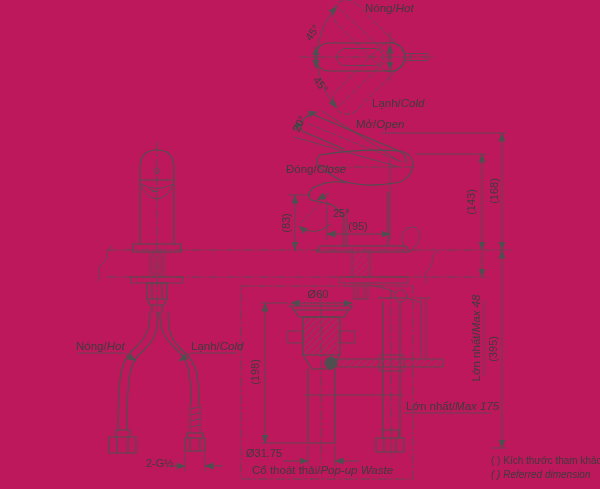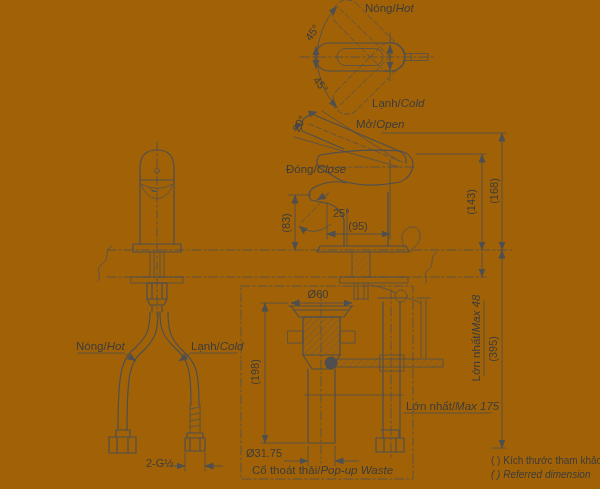--- a/index.html
+++ b/index.html
@@ -1,16 +1,16 @@
 <!DOCTYPE html>
 <html><head>
 <meta charset="utf-8">
 <style>
   html,body{margin:0;padding:0;background:#e8e8e8}
-  .stage{position:relative;width:600px;height:489px;background:#a16207;overflow:hidden}
+  .stage{position:relative;width:600px;height:489px;background:#be185d;overflow:hidden}
   svg{display:block}
   text{font-family:"Liberation Sans",sans-serif;font-size:11.5px;fill:#3c3c3c}
   .dimtxt{font-size:11px}
   .sm{font-size:10px}
   .it{font-style:italic}
   .ln{fill:none;stroke:#4f4f4f;stroke-width:1.2;stroke-linecap:round;stroke-linejoin:round}
   .tn{stroke-width:0.8}
   .dim{fill:none;stroke:#4f4f4f;stroke-width:0.9}
   .dd{stroke-dasharray:9 3 2 3}
   .ds{stroke-dasharray:5 3}

